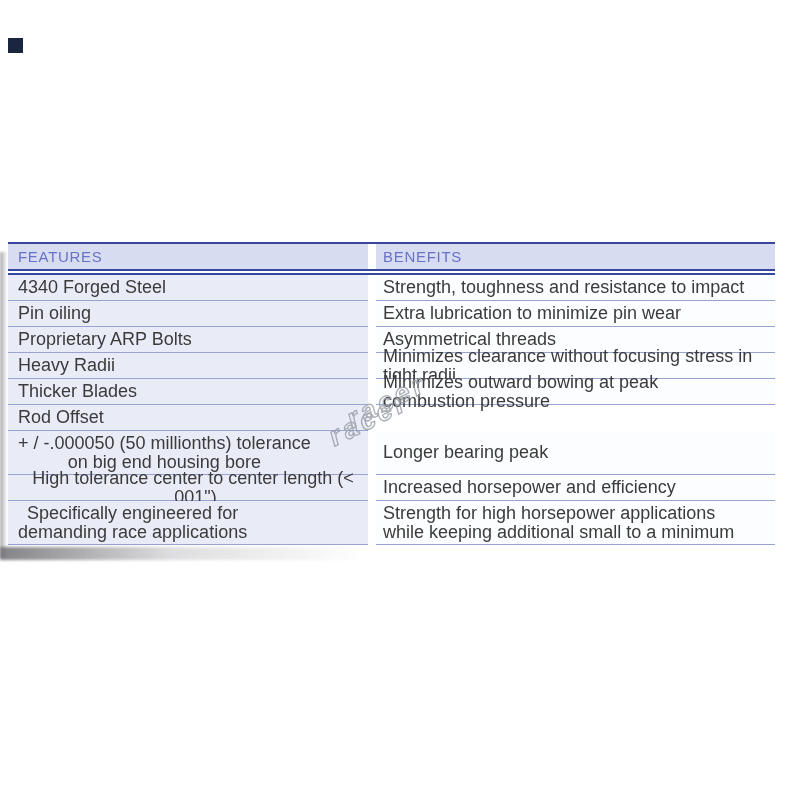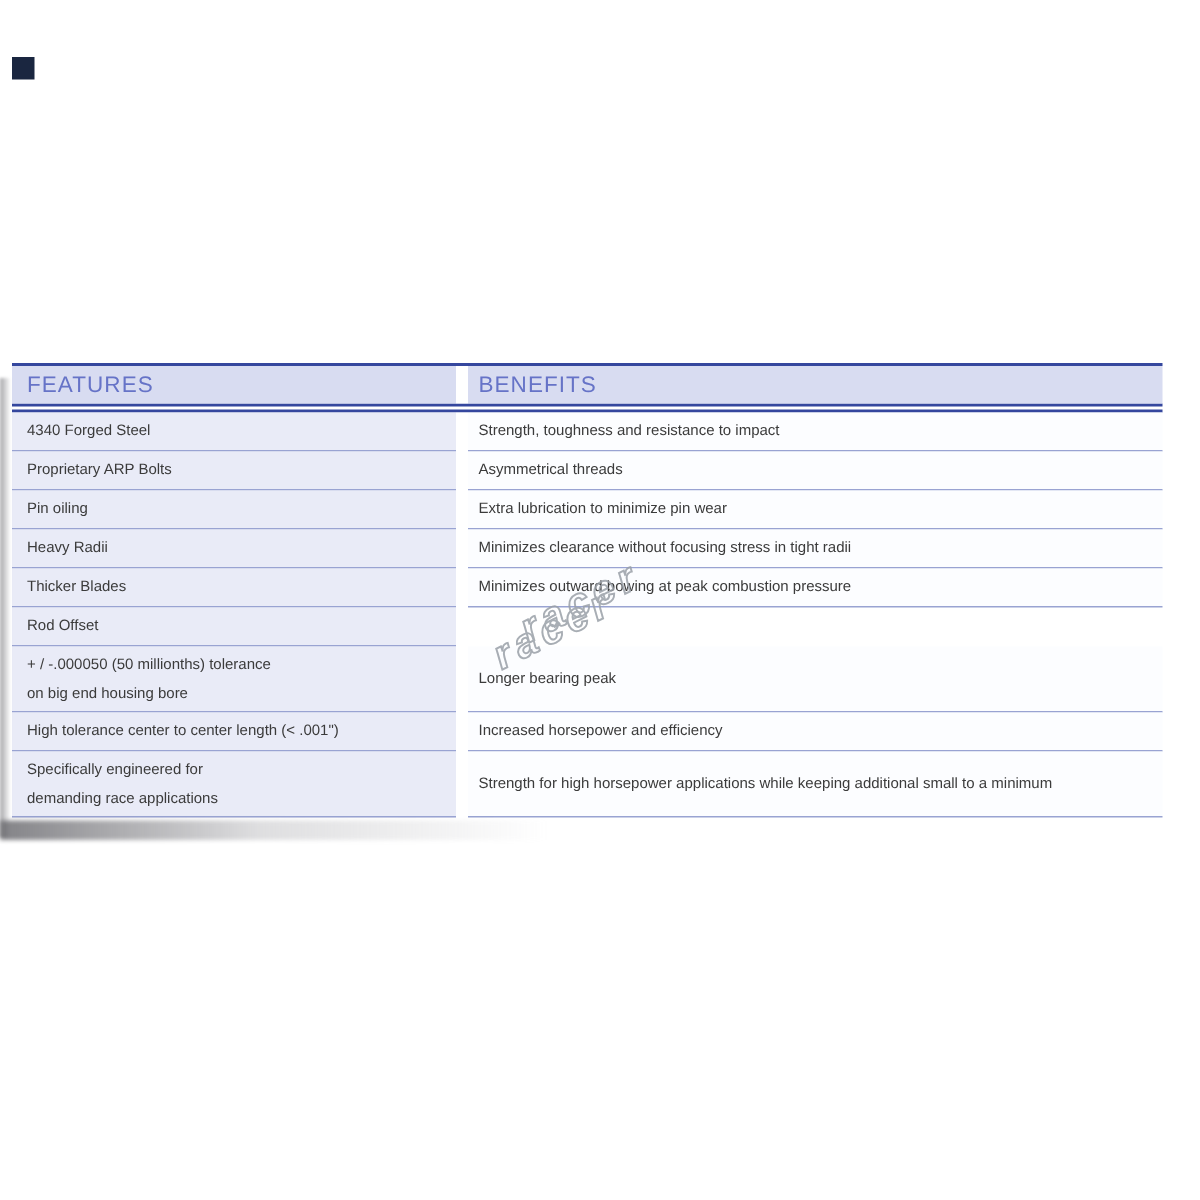--- a/index.html
+++ b/index.html
@@ -5,27 +5,27 @@
   html,body{margin:0;padding:0;}
   body{
     width:800px;height:800px;background:#ffffff;position:relative;
     font-family:"Liberation Sans", sans-serif;overflow:hidden;
   }
   .corner-mark{position:absolute;left:8px;top:38px;width:15px;height:15px;background:#1a2640;}
   .table-wrap{position:absolute;left:8px;top:242px;width:767px;}
   .topline{height:2px;background:#35479e;}
   .dbl{box-sizing:border-box;height:6px;background:#ffffff;border-top:2px solid #35479e;border-bottom:2px solid #35479e;}
   .row{display:flex;width:767px;}
-  .fh,.f{width:296px;box-sizing:border-box;display:flex;align-items:center;padding-left:10px;}
+  .fh,.f{width:360px;box-sizing:border-box;display:flex;align-items:center;padding-left:10px;text-align:center;}
   .g{width:8px;background:#ffffff;}
   .bh,.b{flex:1;box-sizing:border-box;display:flex;align-items:center;padding-left:7px;padding-right:22px;}
   .fh,.bh{background:#d8dcf1;height:25px;color:#6673c7;font-size:15px;letter-spacing:0.7px;}
   .f{background:#e9ebf7;}
   .b{background:#fcfdff;}
-  .f,.b{border-bottom:1px solid #99a3d2;font-size:10px;color:#3b3b3b;line-height:19px;}
+  .f,.b{border-bottom:1px solid #99a3d2;font-size:18px;color:#3b3b3b;line-height:19px;}
   .f{white-space:pre-line;}
   .h26{height:26px;}
   .h44{height:44px;}
   .watermark{position:absolute;left:322px;top:360px;width:200px;height:115px;pointer-events:none;opacity:0.85;}
   .wm{
     position:absolute;font-style:italic;font-weight:900;font-size:27px;
     letter-spacing:4px;color:transparent;-webkit-text-stroke:1.3px #9aa0a8;
     transform:rotate(-27deg);white-space:nowrap;
   }
   .wm.a{left:22px;top:26px;}
@@ -56,28 +56,28 @@
   </div>
 
   <div class="dbl"></div>
 
   <div class="row">
     <div class="f h26">4340 Forged Steel</div>
     <div class="g"></div>
     <div class="b h26">Strength, toughness and resistance to impact</div>
   </div>
   <div class="row">
+    <div class="f h26">Pin oiling</div>
+    <div class="g"></div>
+    <div class="b h26">Extra lubrication to minimize pin wear</div>
+  </div>
+  <div class="row">
     <div class="f h26">Proprietary ARP Bolts</div>
     <div class="g"></div>
     <div class="b h26">Asymmetrical threads</div>
-  </div>
-  <div class="row">
-    <div class="f h26">Pin oiling</div>
-    <div class="g"></div>
-    <div class="b h26">Extra lubrication to minimize pin wear</div>
   </div>
   <div class="row">
     <div class="f h26">Heavy Radii</div>
     <div class="g"></div>
     <div class="b h26">Minimizes clearance without focusing stress in tight radii</div>
   </div>
   <div class="row">
     <div class="f h26">Thicker Blades</div>
     <div class="g"></div>
     <div class="b h26">Minimizes outward bowing at peak combustion pressure</div>

